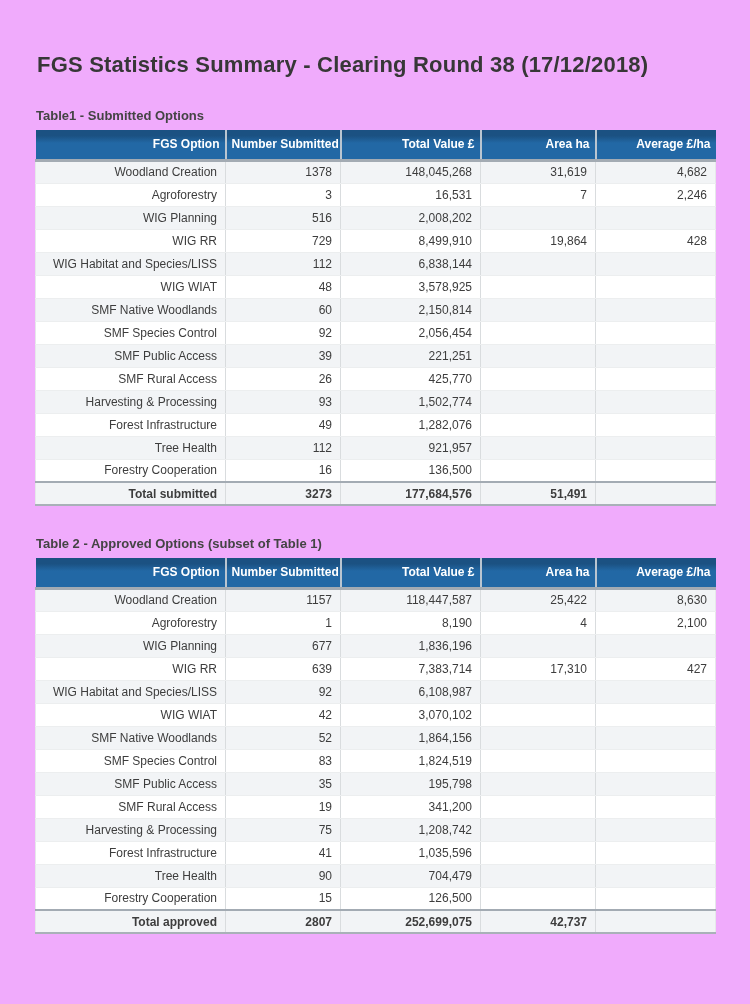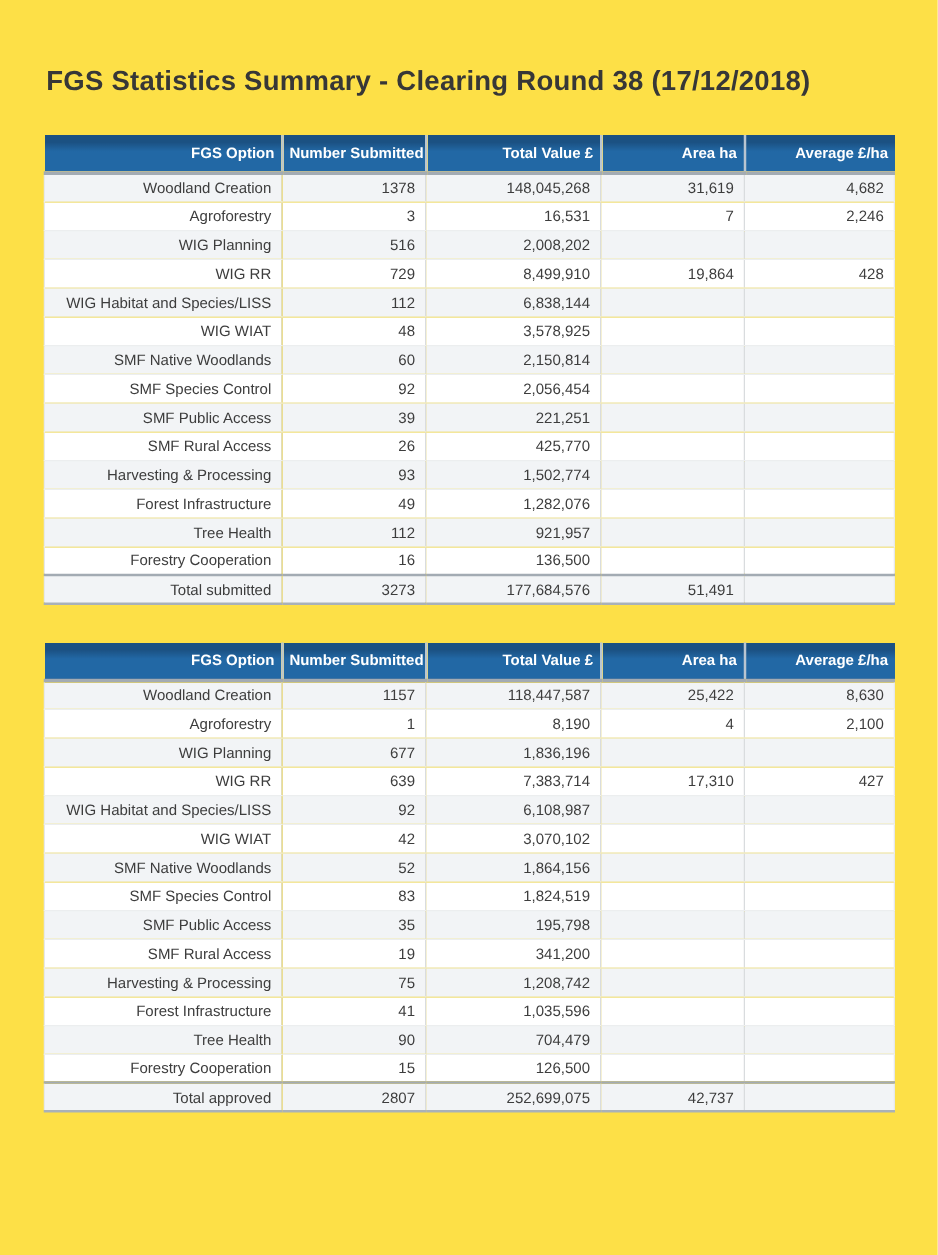--- a/index.html
+++ b/index.html
@@ -7,21 +7,21 @@
     padding: 0;
     background: #ffffff;
     font-family: "Liberation Sans", "DejaVu Sans", sans-serif;
     color: #3d3d3d;
   }
   .page {
     width: 750px;
     min-height: 1004px;
     box-sizing: border-box;
     padding: 30px 35px 40px 35px;
-    background: #fde047;
+    background: #f0abfc;
   }
   .page-title {
     font-size: 22px;
     font-weight: bold;
     color: #373737;
     margin: 22px 0 30px 2px;
     letter-spacing: 0.2px;
   }
   .table-section { margin-bottom: 28px; }
   .table-caption {
@@ -60,33 +60,34 @@
     color: #3d3d3d;
     white-space: nowrap;
     overflow: hidden;
   }
   table.report-table td:first-child { border-left: 1px solid #e6e8ea; margin-top: 12px; }
   table.report-table td:last-child { border-right: 1px solid #e6e8ea; }
   table.report-table tbody tr:nth-child(odd) td { background: #f2f4f6; }
   table.report-table tbody tr:nth-child(even) td { background: #ffffff; }
   table.report-table tfoot td {
     background: #f2f4f6;
-    font-weight: normal;
+    font-weight: bold;
     border-top: 2px solid #a3abb3;
     border-bottom: 2px solid #a9b1b8;
   }
 </style>
 </head>
 <body>
 
 <div class="page">
 
   <h1 class="page-title">FGS Statistics Summary - Clearing Round 38 (17/12/2018)</h1>
 
   <section class="table-section">
+    <h2 class="table-caption">Table1 - Submitted Options</h2>
     <table class="report-table">
       <colgroup>
         <col style="width:190px">
           <col style="width:115px">
           <col style="width:140px">
           <col style="width:115px">
           <col style="width:120px">
       </colgroup>
       <thead>
         <tr>
@@ -203,20 +204,21 @@
             <td>3273</td>
             <td>177,684,576</td>
             <td>51,491</td>
             <td></td>
           </tr>
       </tfoot>
     </table>
   </section>
 
   <section class="table-section" style="margin-top:30px;">
+    <h2 class="table-caption">Table 2 - Approved Options (subset of Table 1)</h2>
     <table class="report-table">
       <colgroup>
         <col style="width:190px">
           <col style="width:115px">
           <col style="width:140px">
           <col style="width:115px">
           <col style="width:120px">
       </colgroup>
       <thead>
         <tr>

